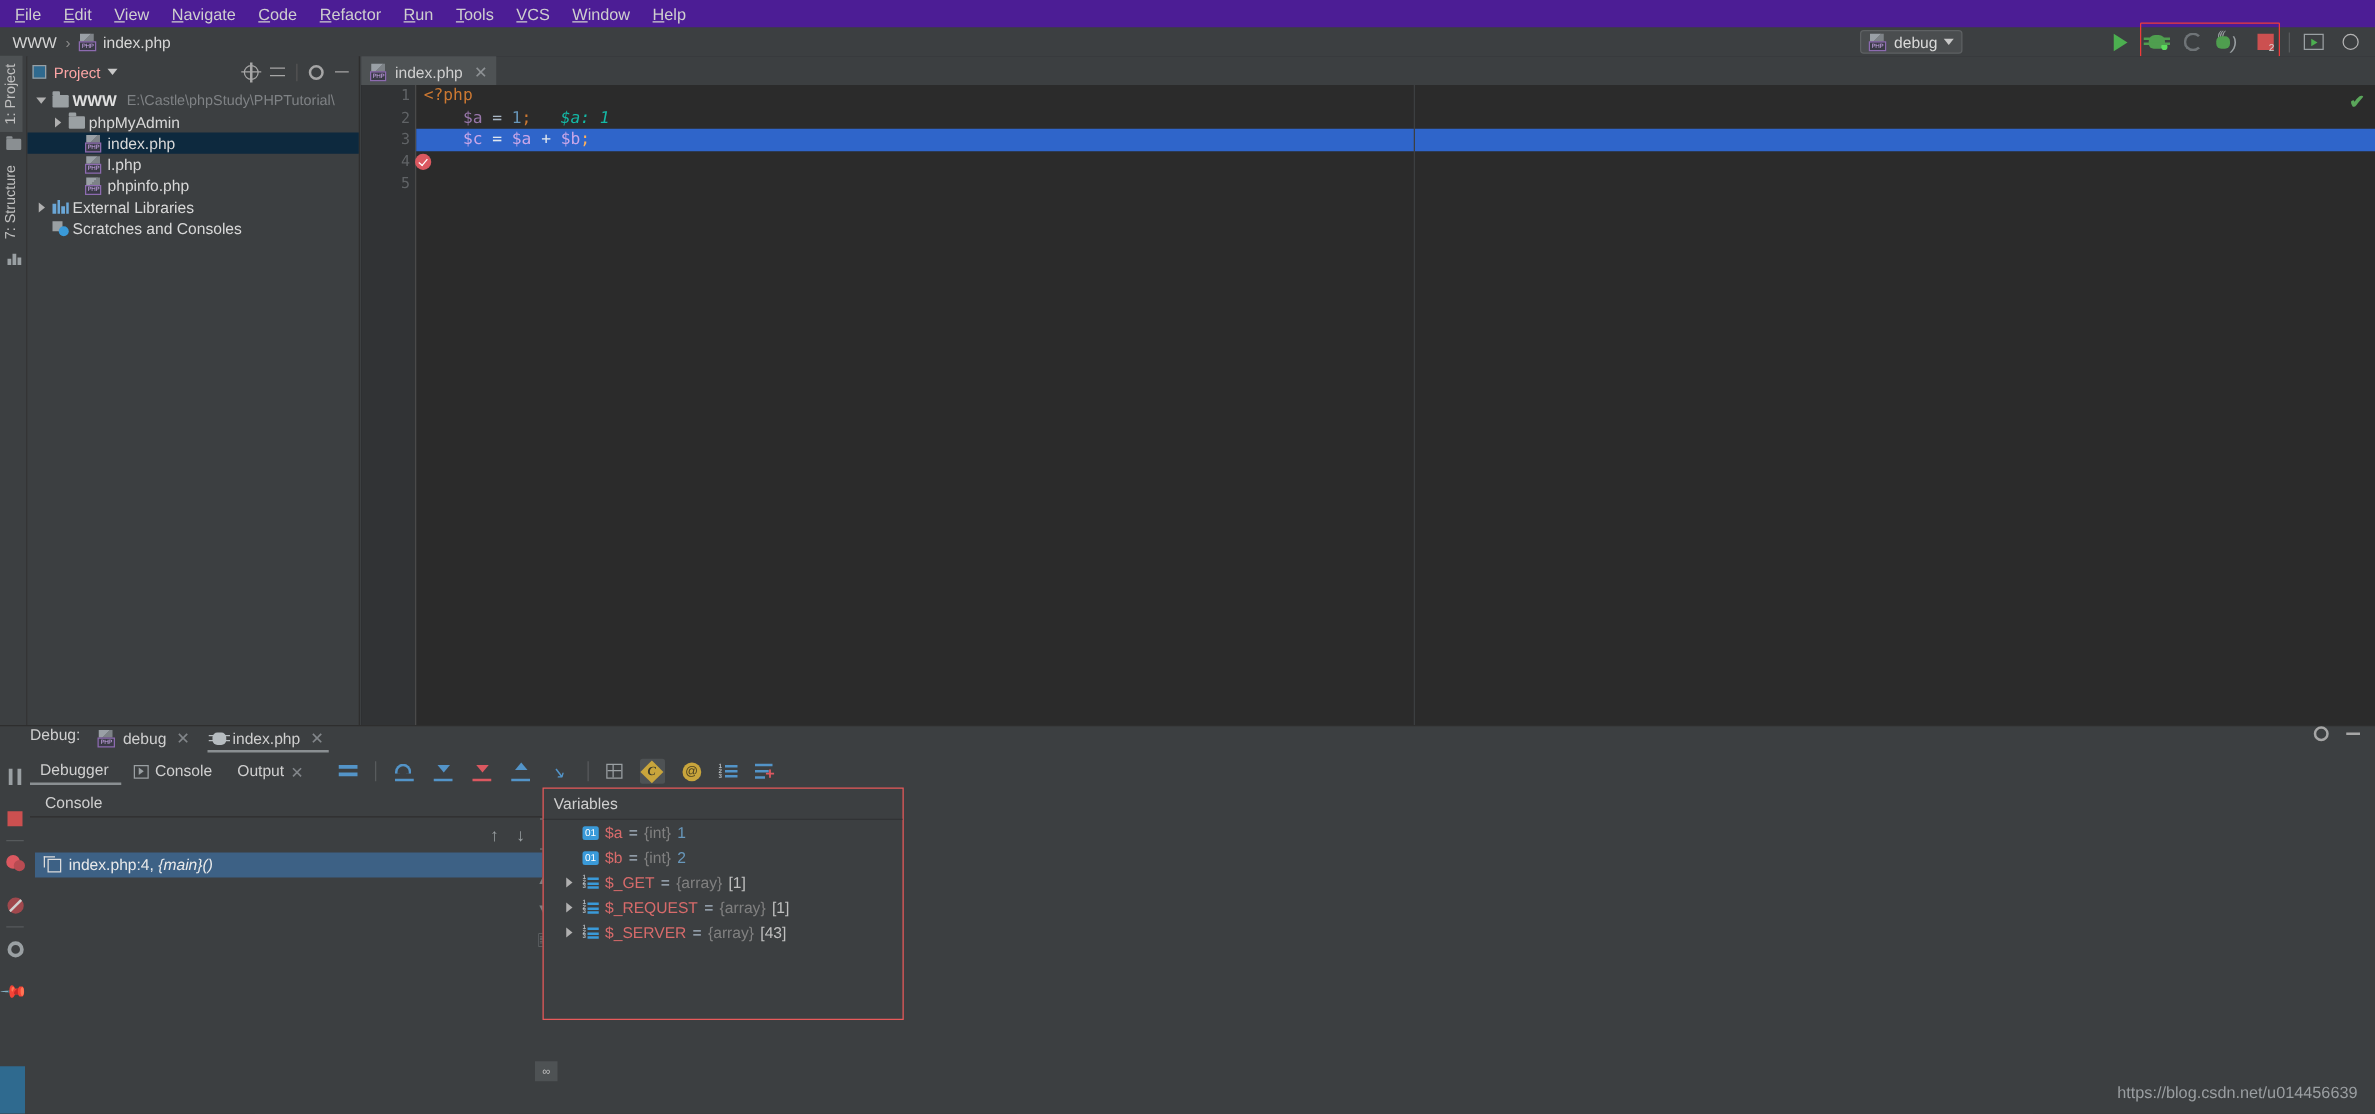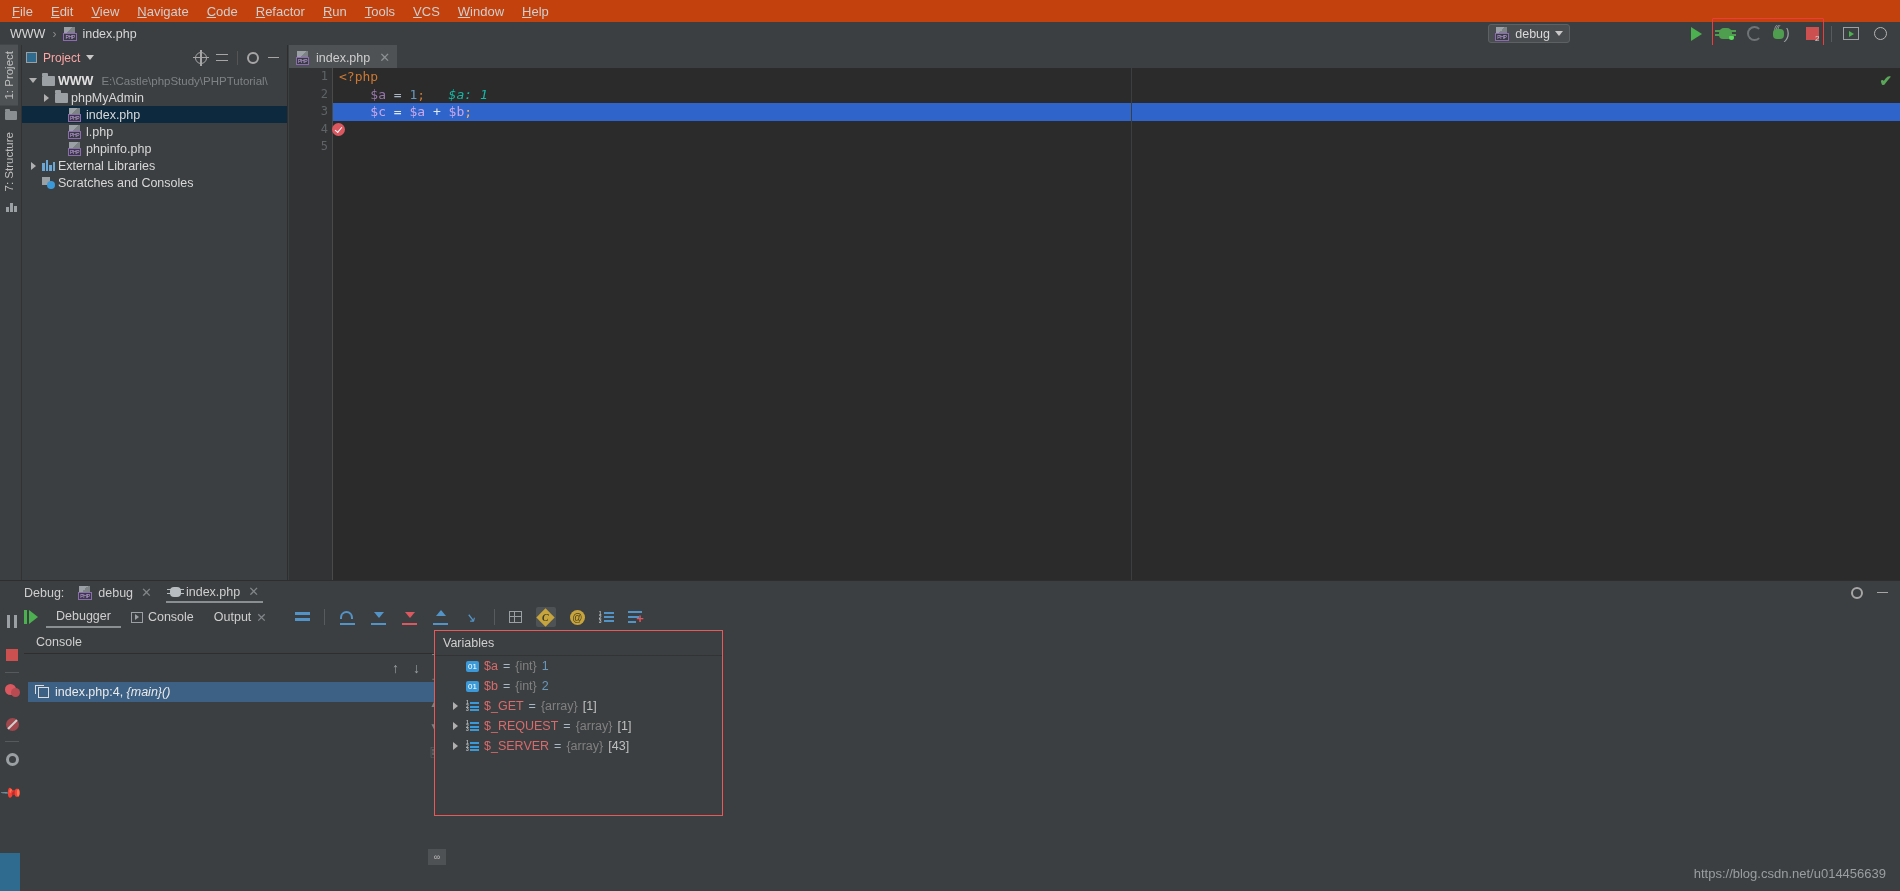--- a/index.html
+++ b/index.html
@@ -7,21 +7,21 @@
     width: 1900px; height: 891px;
     background: #3c3f41;
     font-family: "Liberation Sans", sans-serif;
     overflow: hidden;
     color: #bbbbbb;
   }
   .ide { position: relative; width: 1900px; height: 891px; background: #3c3f41; }
 
   
   .menubar {
-    height: 22px; background: #c2410c; display: flex; align-items: center;
+    height: 22px; background: #4c1d95; display: flex; align-items: center;
     padding-left: 4px; gap: 2px;
   }
   .menuitem {
     font-size: 13px; color: #cfcfcf; padding: 2px 8px; white-space: nowrap;
   }
   .menuitem span.mn { text-decoration: underline; }
 
   
   .navbar {
     height: 23px; background: #3c3f41; display: flex; align-items: center;
@@ -166,33 +166,33 @@
   .hint { color:#14b8a6; font-style:italic; }
   .cline.hl .var { color:#c9a7e8; }
   .cline.hl .op  { color:#e2e8ee; }
   .cline.hl .semi{ color:#ffb05a; }
   .margin-line { position:absolute; top:0; bottom:0; width:1px; background:#3c3f41; left:798px;}
   .okcheck { position:absolute; right:8px; top:4px; font-size:15px; color:#5aa65a; font-weight:bold;}
 
   
   .debug-panel { position:absolute; left:0; top:580px; right:0; bottom:0; background:#3c3f41; }
   .dp-header {
-    height:24px; display:flex; align-items:center; padding-left:24px; gap:10px;
+    height:24px; display:flex; align-items:flex-start; padding-left:24px; gap:10px;
     border-top:1px solid #2e2e2e;
   }
   .dp-label { font-size:12.5px; color:#cfcfcf; }
   .dp-tab { display:flex; align-items:center; gap:5px; font-size:12.5px; color:#cfcfcf; padding:2px 4px; }
   .dp-tab.active { border-bottom:2px solid #8a8f92; }
   .dp-tab .x { color:#82868a; font-size:13px; margin-left:3px; }
   .bug-small { width:11px;height:10px;background:#b6bcc0;border-radius:4px;position:relative;}
   .bug-small:before{content:"";position:absolute;left:-3px;top:2px;width:17px;height:1.3px;background:#b6bcc0;}
   .bug-small:after{content:"";position:absolute;left:-3px;top:6px;width:17px;height:1.3px;background:#b6bcc0;}
   .dp-right { margin-left:auto; display:flex; align-items:center; gap:14px; padding-right:12px; }
 
-  .dp-toolbar { height:26px; display:flex; align-items:center; padding-left:24px; gap:0px; }
+  .dp-toolbar { height:26px; display:flex; align-items:center; gap:0px; }
   .dbg-tab { font-size:12.5px; color:#cfcfcf; padding:3px 10px; display:flex; align-items:center; gap:5px;}
   .dbg-tab.active { border-bottom:2px solid #8a8f92; }
   .resume-ic { width:16px;height:14px;position:relative; margin-right:6px;}
   .resume-ic:before{content:"";position:absolute;left:0;top:0;width:3px;height:14px;background:#4caf50;}
   .resume-ic:after{content:"";position:absolute;left:5px;top:0;width:0;height:0;border-left:9px solid #4caf50;border-top:7px solid transparent;border-bottom:7px solid transparent;}
   .cons-ic{width:12px;height:11px;border:1.4px solid #9aa0a3;display:flex;align-items:center;justify-content:center;}
   .cons-ic:after{content:"";width:0;height:0;border-left:4px solid #9aa0a3;border-top:3px solid transparent;border-bottom:3px solid transparent;}
 
   .step-tools { display:flex; align-items:center; gap:14px; margin-left:18px; }
   .ic-mute{width:15px;height:11px;position:relative;}

